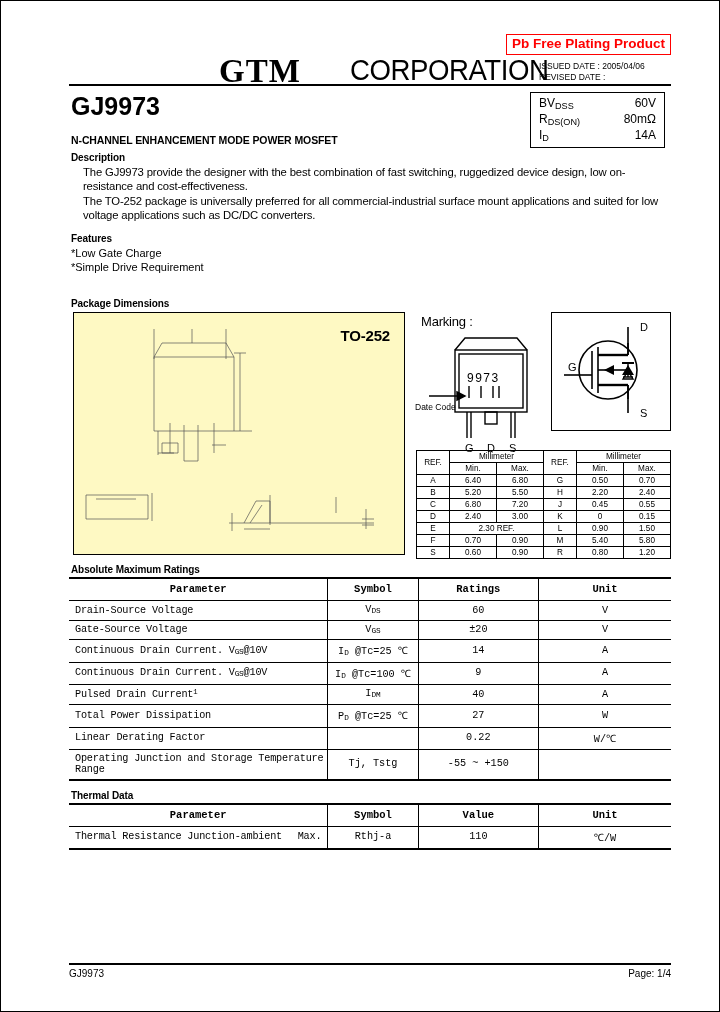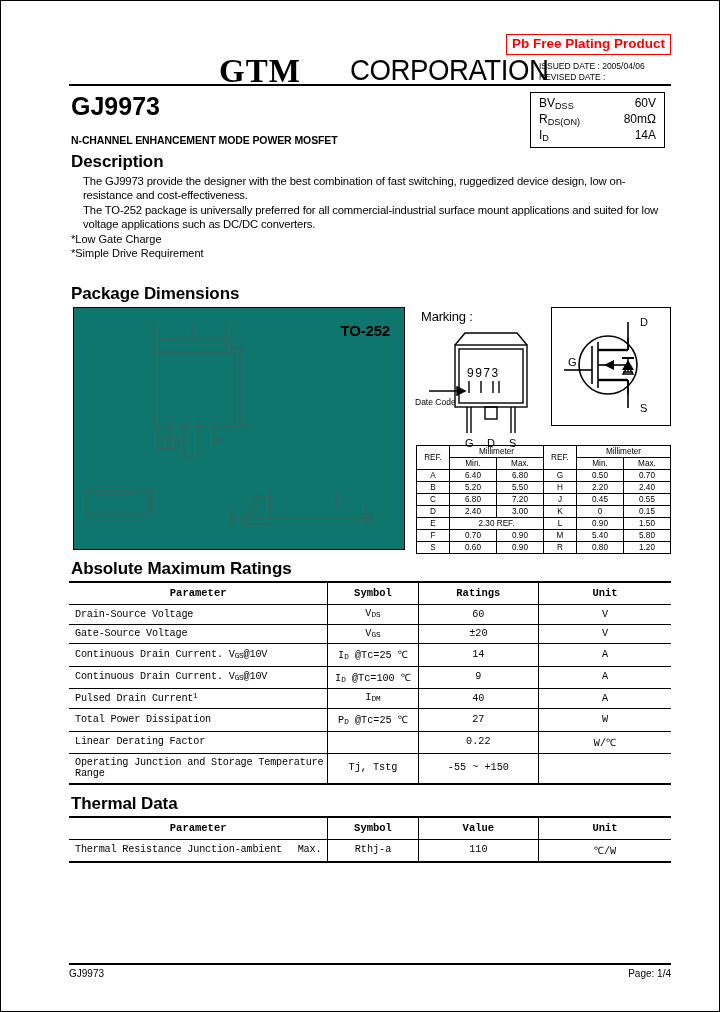--- a/index.html
+++ b/index.html
@@ -112,21 +112,21 @@
     display: flex;
     justify-content: space-between;
     font-size: 12px;
     line-height: 1.22;
     white-space: nowrap;
   }
   .sub { font-size: 0.76em; vertical-align: -0.18em; }
 
   
   .sechead {
-    font-size: 17px;
+    font-size: 10px;
     font-weight: bold;
     margin: 0 0 2px 2px;
     letter-spacing: -0.1px;
   }
   .body-text {
     font-size: 11.3px;
     line-height: 1.28;
     margin-left: 14px;
     letter-spacing: -0.15px;
   }
@@ -142,21 +142,21 @@
     height: 250px;
     margin-top: 3px;
   }
   .pkgbox {
     position: absolute;
     left: 4px; top: 0;
     width: 332px;
     height: 243px;
     border: 1.5px solid #000;
     box-sizing: border-box;
-    background: #0f766e;
+    background: #fef9c3;
   }
   .to252 {
     position: absolute;
     right: 14px; top: 14px;
     font-size: 15px;
     font-weight: bold;
     letter-spacing: -0.2px;
   }
   .drawing { position: absolute; left: 0; top: 0; }
 
@@ -287,20 +287,21 @@
         <span><span>I</span><span class="sub">D</span></span>
         <span>14A</span>
       </div>
     </div>
   </div>
 
   <div class="sechead">Description</div>
   <div class="body-text">The GJ9973 provide the designer with the best combination of fast switching, ruggedized device design, low on-resistance and cost-effectiveness.</div>
   <div class="body-text">The TO-252 package is universally preferred for all commercial-industrial surface mount applications and suited for low voltage applications such as DC/DC converters.</div>
 
+  <div class="sechead" style="margin-top:10px;">Features</div>
   <div class="feat">*Low Gate Charge</div>
   <div class="feat">*Simple Drive Requirement</div>
 
   <div class="sechead" style="margin-top:24px;">Package Dimensions</div>
 
   <div class="pkgwrap">
 
     <div class="pkgbox">
       <div class="to252">TO-252</div>
       <svg class="drawing" width="330" height="241" viewBox="0 0 330 241">

